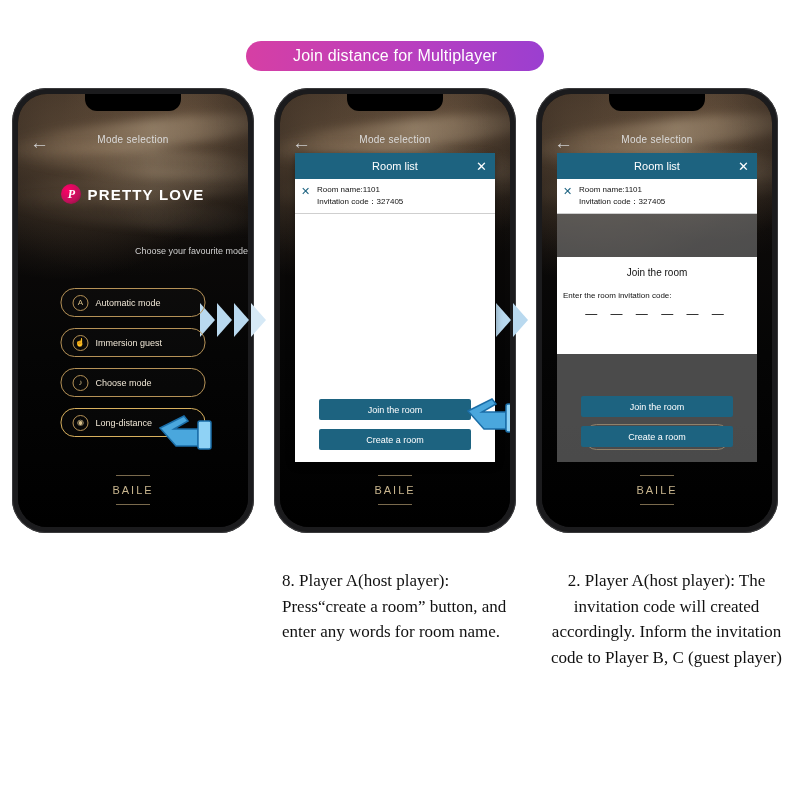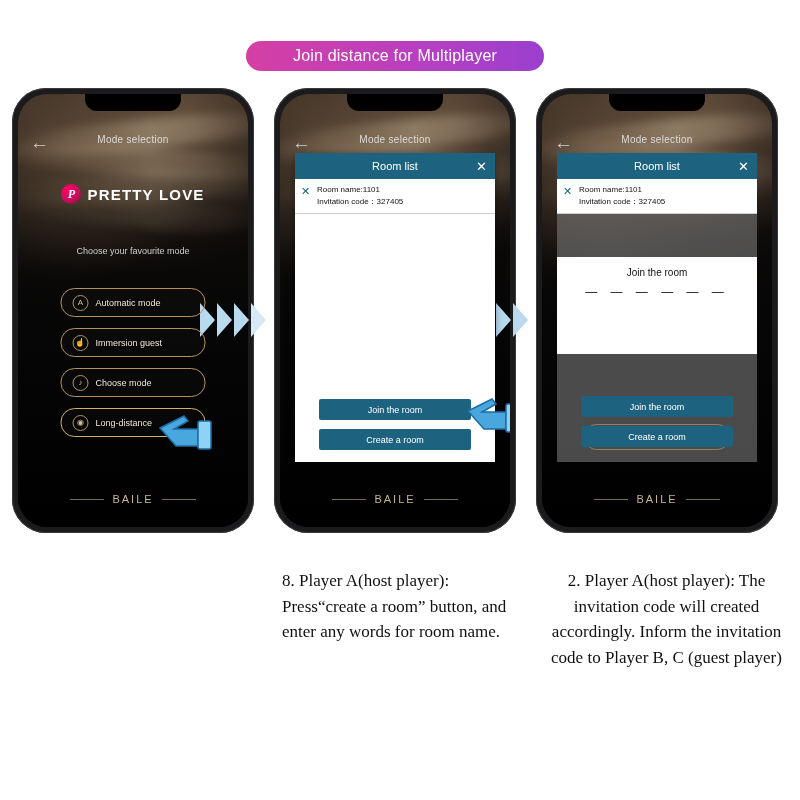--- a/index.html
+++ b/index.html
@@ -70,21 +70,21 @@
     width:20px;height:20px;border-radius:50%;
     background:radial-gradient(circle at 35% 30%,#f06 0%,#c0105a 60%,#7d0a3a 100%);
     color:#fff;font-size:12px;font-weight:bold;font-style:italic;
     display:flex;align-items:center;justify-content:center;
     font-family:"Liberation Serif", serif;
   }
   .brand-text{
     color:#fff;font-size:15px;font-weight:bold;letter-spacing:1.2px;
   }
   .choose-text{
-    position:absolute;left:0;right:0;top:152px;text-align:center;
+    position:absolute;left:0;right:0;top:152px;text-align:right;
     color:#cfcfcf;font-size:9px;z-index:4;
   }
   .mode-btn{
     position:absolute;left:50%;transform:translateX(-50%);
     width:132px;height:27px;border:1px solid #b69257;border-radius:14px;
     display:flex;align-items:center;gap:7px;padding-left:11px;
     color:#efe6d5;font-size:9px;z-index:4;background:rgba(255,255,255,.02);
   }
   .mode-btn .ic{
     width:14px;height:14px;border:1px solid #b69257;border-radius:50%;
@@ -94,21 +94,21 @@
   .m4{border-color:#d8b05e;}
   .remote-btn{
     position:absolute;left:50%;transform:translateX(-50%);top:330px;
     width:132px;height:24px;border:1px solid #b69257;border-radius:12px;
     display:flex;align-items:center;gap:7px;padding-left:11px;
     color:#efe6d5;font-size:9px;z-index:2;
   }
   .baile{
     position:absolute;left:0;right:0;bottom:22px;text-align:center;z-index:4;
     color:#c9b68f;font-size:11px;letter-spacing:2px;
-    display:flex;align-items:center;justify-content:center;gap:8px;
+    display:flex;align-items:center;justify-content:center;gap:8px;flex-direction:column;
   }
   .baile .ln{display:inline-block;width:34px;height:1px;background:#7a6a4d;}
 
   
   .dialog{
     position:absolute;left:15px;top:59px;width:200px;height:309px;
     background:#fff;z-index:8;box-shadow:0 2px 8px rgba(0,0,0,.4);
     display:flex;flex-direction:column;
   }
   .dlg-head{
@@ -348,20 +348,21 @@
         <span class="rm-x">✕</span>
         <div>Room name:1101</div>
         <div>Invitation code：327405</div>
       </div>
 
       <div class="p3-btn a">Join the room</div>
       <div class="p3-btn b">Create a room</div>
 
       <div class="join-panel">
         <div class="join-title">Join the room</div>
+        <div class="join-sub">Enter the room invitation code:</div>
         <div class="code-dashes">— — — — — —</div>
       </div>
     </div>
   </div>
 </div>
 
 <div class="caption" id="cap1">8. Player A(host player): Press“create a room” button, and enter any words for room name.</div>
 <div class="caption" id="cap2">2. Player A(host player): The invitation code will created accordingly. Inform the invitation code to Player B, C (guest player)</div>
 
 </body></html>

